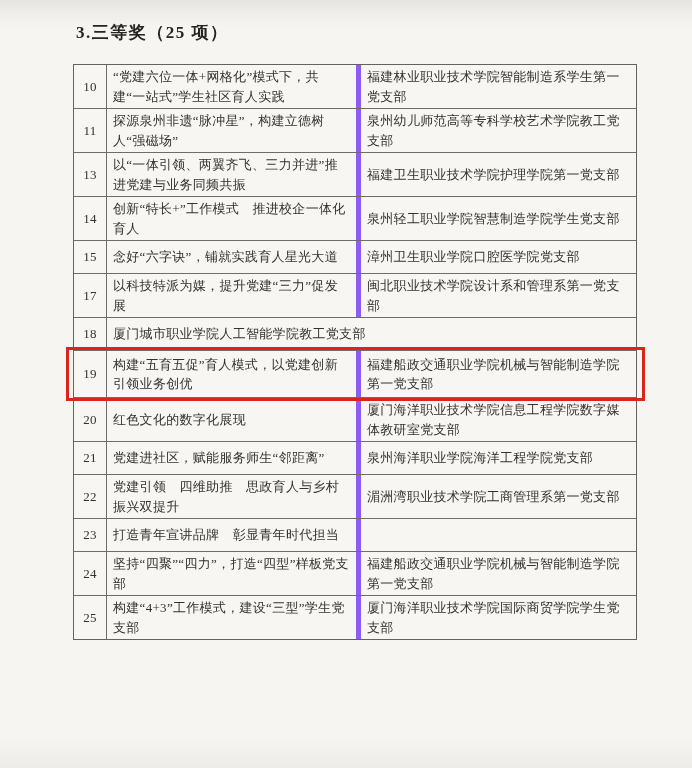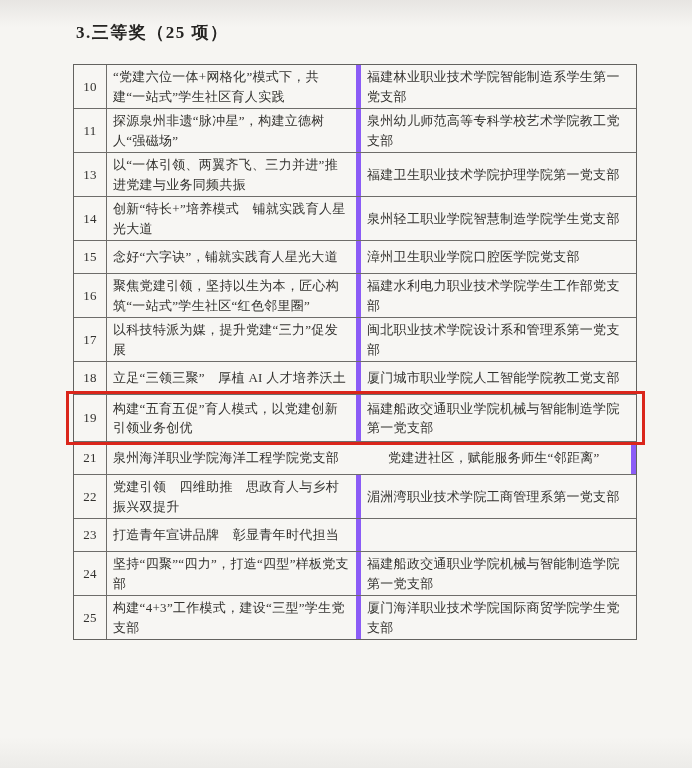--- a/index.html
+++ b/index.html
@@ -73,53 +73,52 @@
         <div class="cell project">探源泉州非遗“脉冲星”，构建立德树人“强磁场”</div>
         <div class="cell org">泉州幼儿师范高等专科学校艺术学院教工党支部</div>
       </div>
       <div class="row">
         <div class="cell no">13</div>
         <div class="cell project">以“一体引领、两翼齐飞、三力并进”推进党建与业务同频共振</div>
         <div class="cell org">福建卫生职业技术学院护理学院第一党支部</div>
       </div>
       <div class="row">
         <div class="cell no">14</div>
-        <div class="cell project">创新“特长+”培养模式　铺就实践育人星光大道</div>
+        <div class="cell project">创新“特长+”工作模式　推进校企一体化育人</div>
         <div class="cell org">泉州轻工职业学院智慧制造学院学生党支部</div>
       </div>
       <div class="row">
         <div class="cell no">15</div>
         <div class="cell project">念好“六字诀”，铺就实践育人星光大道</div>
         <div class="cell org">漳州卫生职业学院口腔医学院党支部</div>
       </div>
       <div class="row">
-        <div class="cell no">16</div>
-        <div class="cell project">聚焦党建引领，坚持以生为本，匠心构筑“一站式”学生社区“红色邻里圈”</div>
-        <div class="cell org">福建水利电力职业技术学院学生工作部党支部</div>
-      </div>
-      <div class="row">
         <div class="cell no">17</div>
         <div class="cell project">以科技特派为媒，提升党建“三力”促发展</div>
         <div class="cell org">闽北职业技术学院设计系和管理系第一党支部</div>
       </div>
       <div class="row">
         <div class="cell no">18</div>
-        <div class="cell project">立足“三领三聚”　厚植 AI 人才培养沃土</div>
         <div class="cell org">厦门城市职业学院人工智能学院教工党支部</div>
       </div>
       <div class="row hl">
         <div class="cell no">19</div>
         <div class="cell project">构建“五育五促”育人模式，以党建创新引领业务创优</div>
         <div class="cell org">福建船政交通职业学院机械与智能制造学院第一党支部</div>
         <div class="hl-box" style="border-color: rgb(218, 37, 26);"></div>
       </div>
       <div class="row">
+        <div class="cell no">20</div>
+        <div class="cell project">红色文化的数字化展现</div>
+        <div class="cell org">厦门海洋职业技术学院信息工程学院数字媒体教研室党支部</div>
+      </div>
+      <div class="row">
         <div class="cell no">21</div>
+        <div class="cell project">党建进社区，赋能服务师生“邻距离”</div>
         <div class="cell org">泉州海洋职业学院海洋工程学院党支部</div>
-        <div class="cell project">党建进社区，赋能服务师生“邻距离”</div>
       </div>
       <div class="row">
         <div class="cell no">22</div>
         <div class="cell project">党建引领　四维助推　思政育人与乡村振兴双提升</div>
         <div class="cell org">湄洲湾职业技术学院工商管理系第一党支部</div>
       </div>
       <div class="row">
         <div class="cell no">23</div>
         <div class="cell project">打造青年宣讲品牌　彰显青年时代担当</div>
       </div>

